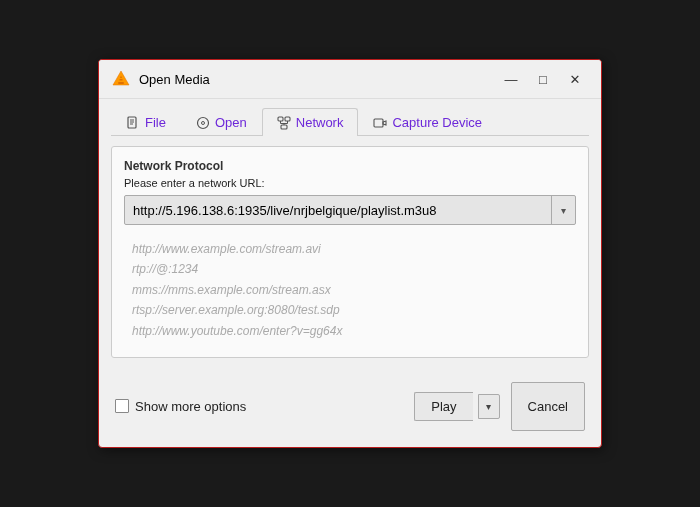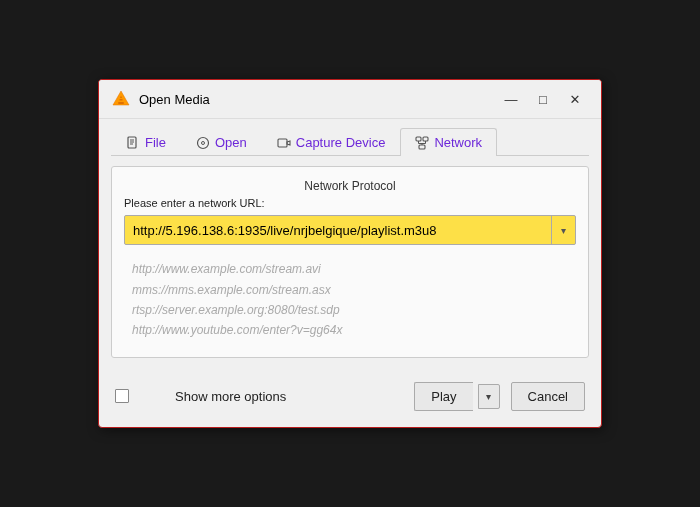--- a/index.html
+++ b/index.html
@@ -125,35 +125,34 @@
       border-radius: 3px;
       padding: 12px;
       background: #fafafa;
       margin-bottom: 16px;
     }
 
     .panel-title {
       font-size: 12px;
       color: #333;
       margin-bottom: 4px;
-      font-weight: 400;
-      text-align: center;
+      font-weight: 700;
     }
 
     .field-label {
       margin-bottom: 6px;
       color: #222;
       font-size: 11px;
     }
 
     .url-input-wrapper {
       display: flex;
       align-items: center;
       border: 1px solid #aaa;
-      background: #fde047;
+      background: #e5e5e5;
       border-radius: 2px;
       margin-bottom: 10px;
     }
 
     .url-input {
       flex: 1;
       border: none;
       outline: none;
       padding: 5px 8px;
       font-size: 13px;
@@ -206,21 +205,20 @@
       border-radius: 1px;
       cursor: pointer;
       flex-shrink: 0;
     }
 
     .show-more-label {
       font-size: 13px;
       color: #222;
       cursor: pointer;
       user-select: none;
-      margin-left: 40px;
     }
 
     .footer-spacer {
       flex: 1;
     }
 
     .footer-buttons {
       display: flex;
       gap: 5px;
       align-items: center;
@@ -246,21 +244,21 @@
       font-size: 10px;
       color: #444;
       border-radius: 0 2px 2px 0;
       display: flex;
       align-items: center;
       justify-content: center;
     }
 
     .cancel-btn {
       margin-left: 6px;
-      padding: 6px 16px;
+      padding: 16px 16px;
       background: #e8e8e8;
       border: 1px solid #aaa;
       cursor: pointer;
       font-size: 13px;
       color: #222;
       border-radius: 2px;
     }
   </style>
 </head>
 <body>
@@ -299,57 +297,58 @@
         <span>File</span>
       </div>
       <div class="tab">
         <span class="tab-icon">
           <svg width="14" height="14" viewBox="0 0 14 14">
               <circle cx="7" cy="7" r="5.5" fill="none" stroke="#555" stroke-width="1.2"></circle>
               <circle cx="7" cy="7" r="1.5" fill="none" stroke="#555" stroke-width="1"></circle>
             </svg>
         </span>
         <span>Open</span>
-      </div>
-      <div class="tab">
-        <span class="tab-icon">
-          <svg width="14" height="14" viewBox="0 0 14 14">
-              <rect x="1" y="3" width="9" height="8" rx="1" fill="none" stroke="#555" stroke-width="1.1"></rect>
-              <polygon points="10,6 13,5 13,9 10,8" fill="none" stroke="#555" stroke-width="1.1"></polygon>
-            </svg>
-        </span>
-        <span>Capture Device</span>
       </div>
       <div class="tab active">
         <span class="tab-icon">
           <svg width="14" height="14" viewBox="0 0 14 14">
               <rect x="1" y="1" width="5" height="4" rx="1" fill="none" stroke="#555" stroke-width="1.1"></rect>
               <rect x="8" y="1" width="5" height="4" rx="1" fill="none" stroke="#555" stroke-width="1.1"></rect>
               <rect x="4" y="9" width="6" height="4" rx="1" fill="none" stroke="#555" stroke-width="1.1"></rect>
               <line x1="3.5" y1="5" x2="3.5" y2="7.5" stroke="#555" stroke-width="1"></line>
               <line x1="10.5" y1="5" x2="10.5" y2="7.5" stroke="#555" stroke-width="1"></line>
               <line x1="3.5" y1="7.5" x2="10.5" y2="7.5" stroke="#555" stroke-width="1"></line>
               <line x1="7" y1="7.5" x2="7" y2="9" stroke="#555" stroke-width="1"></line>
             </svg>
         </span>
         <span>Network</span>
       </div>
+      <div class="tab">
+        <span class="tab-icon">
+          <svg width="14" height="14" viewBox="0 0 14 14">
+              <rect x="1" y="3" width="9" height="8" rx="1" fill="none" stroke="#555" stroke-width="1.1"></rect>
+              <polygon points="10,6 13,5 13,9 10,8" fill="none" stroke="#555" stroke-width="1.1"></polygon>
+            </svg>
+        </span>
+        <span>Capture Device</span>
+      </div>
     </div>
 
     <div class="panel">
       <div class="panel-title">Network Protocol</div>
       <div class="field-label">Please enter a network URL:</div>
 
       <div class="url-input-wrapper">
         <input class="url-input" type="text" value="http://5.196.138.6:1935/live/nrjbelgique/playlist.m3u8" style="">
         <div class="dropdown-arrow">▾</div>
       </div>
 
       <div class="hints">
         <div class="hint-line">http://www.example.com/stream.avi</div>
+        <div class="hint-line">rtp://@:1234</div>
         <div class="hint-line">mms://mms.example.com/stream.asx</div>
         <div class="hint-line">rtsp://server.example.org:8080/test.sdp</div>
         <div class="hint-line">http://www.youtube.com/enter?v=gg64x</div>
       </div>
     </div>
 
     <div class="footer">
       <label class="show-more">
         <div class="checkbox"></div>
         <span class="show-more-label">Show more options</span>

